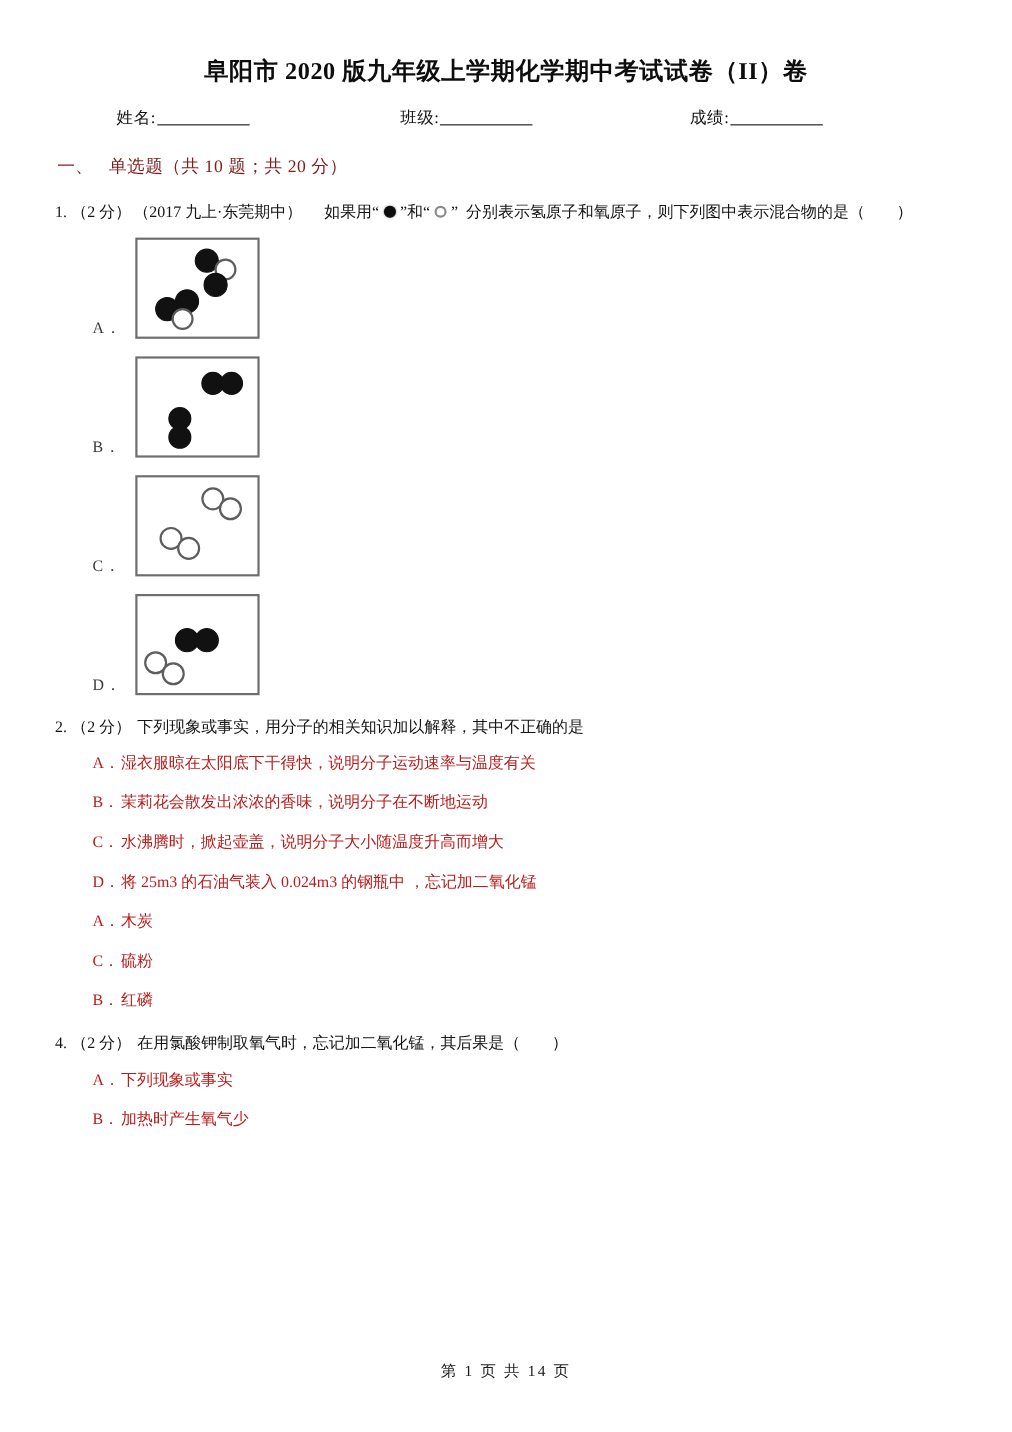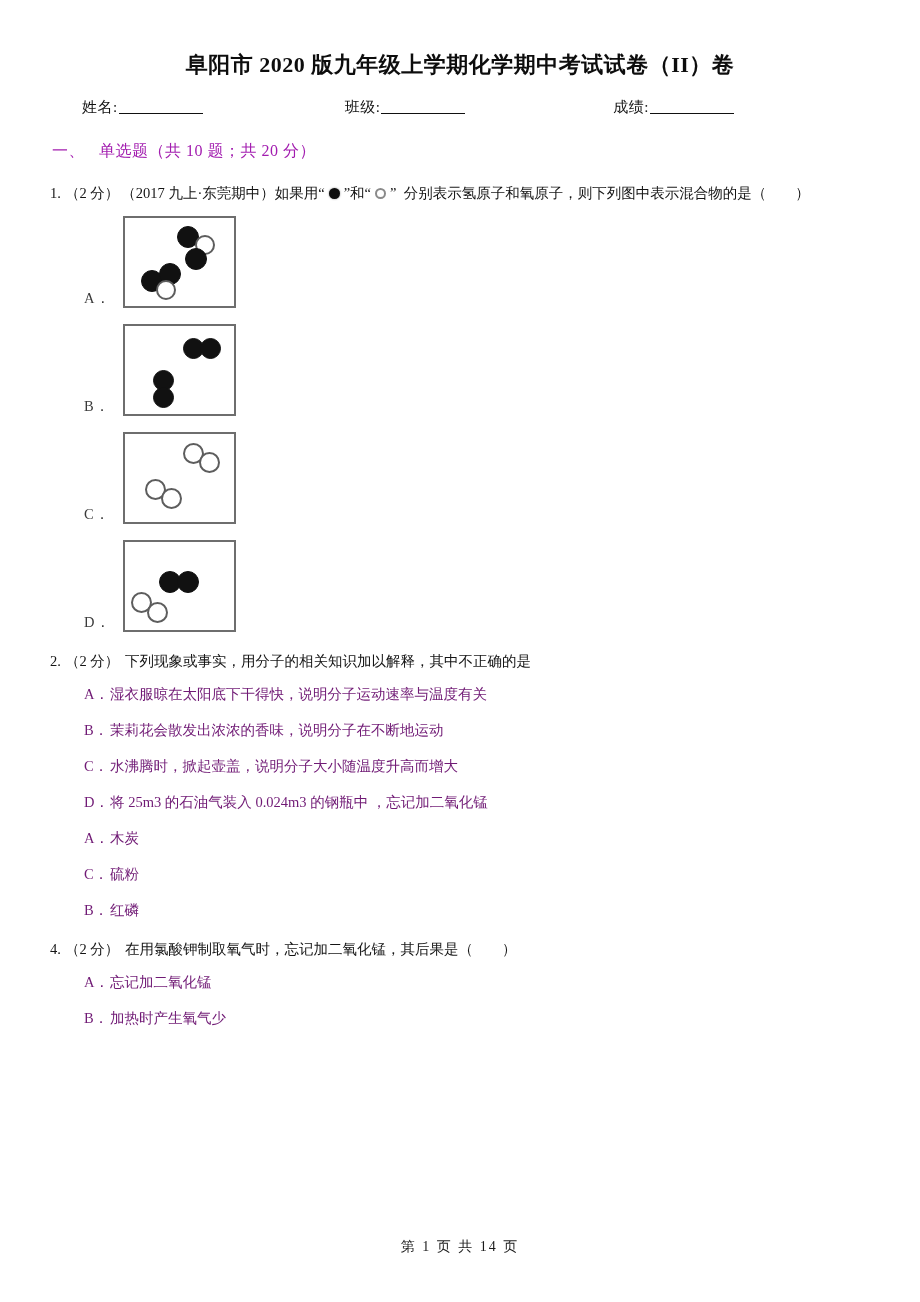--- a/index.html
+++ b/index.html
@@ -31,21 +31,21 @@
     letter-spacing: 0.5px;
     margin: 0;
     padding-top: 50px;
     color: #0d0d0d;
   }
   .info-row {
     display: flex;
     justify-content: flex-start;
     align-items: baseline;
     margin: 18px 0 0 0;
-    padding: 0 172px 0 82px;
+    padding: 0 172px 0 106px;
     font-size: 15px;
   }
   .info-field {
     white-space: nowrap;
     font-size: 15px;
     color: #111;
   }
   .info-field .fld-label { letter-spacing: 0.5px; }
   .info-field .fld-blank {
     display: inline-block;
@@ -56,39 +56,39 @@
     margin-left: 1px;
   }
   .sp-1 { width: 142px; display: inline-block; }
   .sp-2 { width: 148px; display: inline-block; }
 
   
   .section-head {
     font-size: 16px;
     margin: 24px 0 0 52px;
     letter-spacing: 0.5px;
-    color: #a21caf;
+    color: #7f1d1d;
   }
   .section-head .sec-num { margin-right: 14px; }
 
   
   .question {
     margin: 16px 0 0 0;
     padding: 0 48px 0 84px;
     font-size: 14.5px;
     line-height: 30px;
     color: #141414;
   }
   .q-stem {
     text-indent: 0;
     text-align: justify;
   }
   .q-num { margin-right: 4px; }
   .q-pts { margin-right: 2px; margin-top: 24px; }
-  .q-src { margin-right: 0; }
+  .q-src { margin-right: 20px; }
   .q-hang {
     margin-left: -34px;
   }
 
   .atom-inline {
     display: inline-block;
     width: 11px;
     height: 11px;
     border-radius: 50%;
     vertical-align: -1px;
@@ -101,21 +101,21 @@
   .atom-inline.hollow {
     background: #ffffff;
     border: 2px solid #8a8a8a;
     box-sizing: border-box;
   }
 
   .opt {
     padding: 0 48px 0 84px;
     font-size: 14.5px;
     line-height: 36px;
-    color: #701a75;
+    color: #b91c1c;
   }
   .opt .opt-letter {
     display: inline-block;
     min-width: 26px;
   }
 
   
   .fig-option {
     position: relative;
     padding-left: 84px;
@@ -264,21 +264,21 @@
   <div class="opt">
     <span class="opt-letter">B．</span><span>红磷</span>
   </div>
 
   <div class="question" style="margin-top:6px;">
     <div class="q-stem">
       <span class="q-num q-hang">4.</span><span class="q-pts">（2 分）</span>&nbsp;<span>在用氯酸钾制取氧气时，忘记加二氧化锰，其后果是（　　）</span>
     </div>
   </div>
   <div class="opt">
-    <span class="opt-letter">A．</span><span>忘记加二氧化锰</span>
+    <span class="opt-letter">A．</span><span>下列现象或事实</span>
   </div>
   <div class="opt">
     <span class="opt-letter">B．</span><span>加热时产生氧气少</span>
   </div>
 
   <div class="footer">第 1 页 共 14 页</div>
 
 </div>
 
 </body></html>

